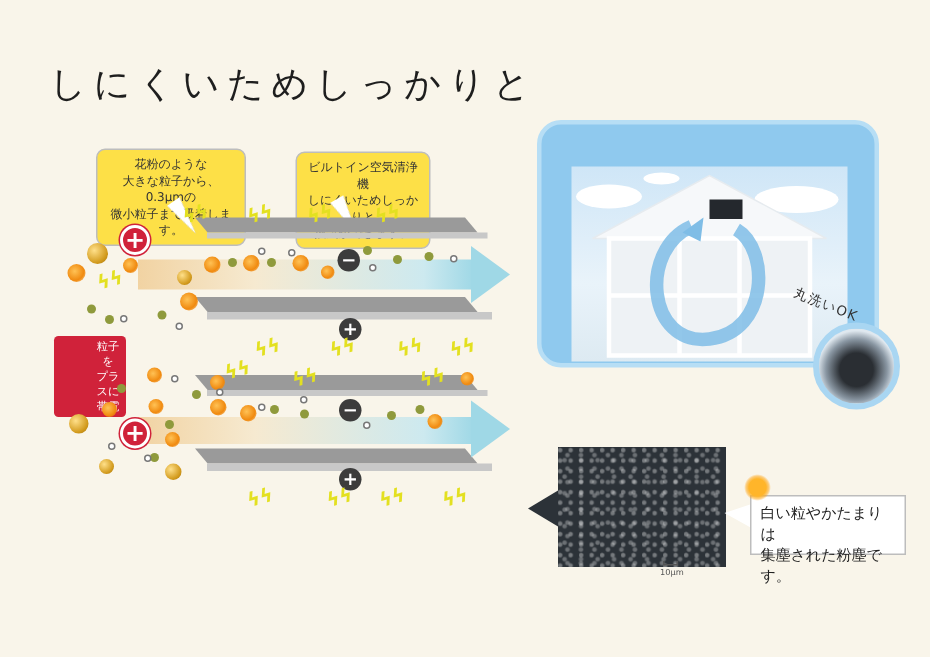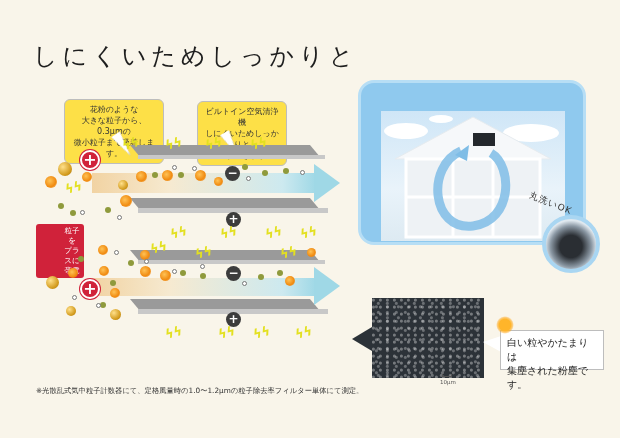--- a/index.html
+++ b/index.html
@@ -266,14 +266,13 @@
 <div class="abs photo-tail"></div>
 <div class="abs micro-photo"></div>
 <div class="abs scale-bar"></div>
 <div class="abs scale" style="top:379px;">10μm</div>
 <div class="abs note-tail"></div>
 <div class="abs note-bubble" style="white-space:pre-line;">白い粒やかたまりは
 集塵された粉塵です。</div>
 <div class="abs sun"></div>
 
 <div class="abs footnotes">
-  <div>※光散乱式気中粒子計数器にて、定格風量時の1.0〜1.2μmの粒子除去率フィルター単体にて測定。</div>
 </div>
 
 </body></html>

